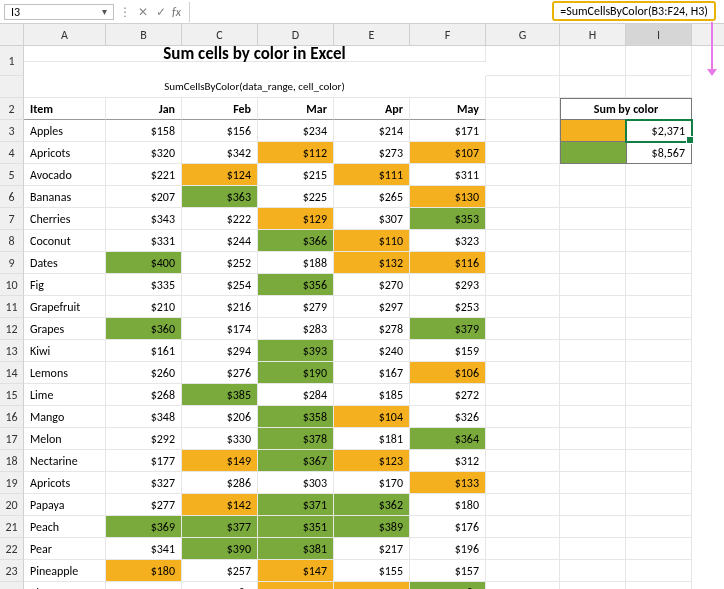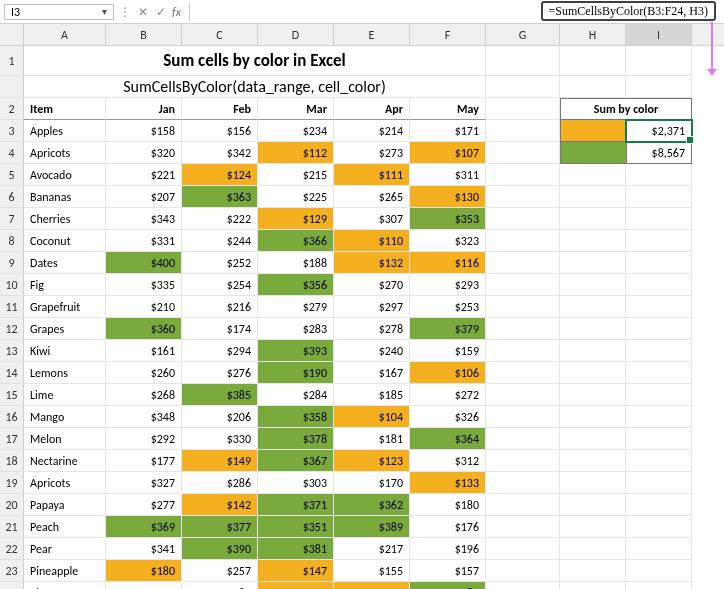--- a/index.html
+++ b/index.html
@@ -7,23 +7,22 @@
     font-family: "Segoe UI", Calibri, Arial, sans-serif;
     font-size: 12px;
     background: #fff;
     color: #000;
     width: 724px;
     height: 589px;
     overflow: hidden;
     position: relative;
   }
   .pink-border {
-    border: 2px solid #404040;
+    border: 2px solid #eab308;
     border-radius: 3px;
-    font-family: Liberation Serif, serif;
   }
   
   .top-bar {
     display: flex;
     align-items: center;
     height: 24px;
     border-bottom: 1px solid #d0d0d0;
     position: relative;
     padding-left: 4px;
   }
@@ -128,21 +127,21 @@
     padding:0 6px;
     font-size:12px;
     color:#000;
     background:#fff;
     position:relative;
   }
   .cell.right { justify-content:flex-end; }
   .cell.center { justify-content:center; }
   .cell.bold { font-weight:bold; }
   .cell.title { font-size:17px; font-weight:bold; justify-content:center; }
-  .cell.subtitle { font-size:16px; justify-content:center; }
+  .cell.subtitle { font-size:11px; justify-content:center; }
   .span6 { grid-column: span 6; }
   .span2 { grid-column: span 2; }
 
   .hdrcell {
     font-weight:bold;
     border-bottom:1px solid #999 !important;
   }
 
   .orange { background:#f4b01e !important; }
   .green  { background:#79aa3b !important; }
@@ -208,21 +207,21 @@
   <div class="ch">D</div>
   <div class="ch">E</div>
   <div class="ch">F</div>
   <div class="ch">G</div>
   <div class="ch">H</div>
   <div class="ch selected">I</div>
 </div>
 
 <div class="sheet" id="sheet" style="grid-template-rows: 30px 22px repeat(23, 22px);">
     <div class="rh">1</div>
-    <div class="cell title span6" style="height: 30px;">Sum cells by color in Excel</div>
+    <div class="cell title span6" style="height: 16px;">Sum cells by color in Excel</div>
     <div class="cell " style="height: 30px;"></div>
     <div class="cell " style="height: 30px;"></div>
     <div class="cell " style="height: 30px;"></div>
     <div class="rh"></div>
     <div class="cell subtitle span6">SumCellsByColor(data_range, cell_color)</div>
     <div class="cell "></div>
     <div class="cell "></div>
     <div class="cell "></div>
     <div class="rh">2</div>
     <div class="cell hdrcell bold">Item</div>

